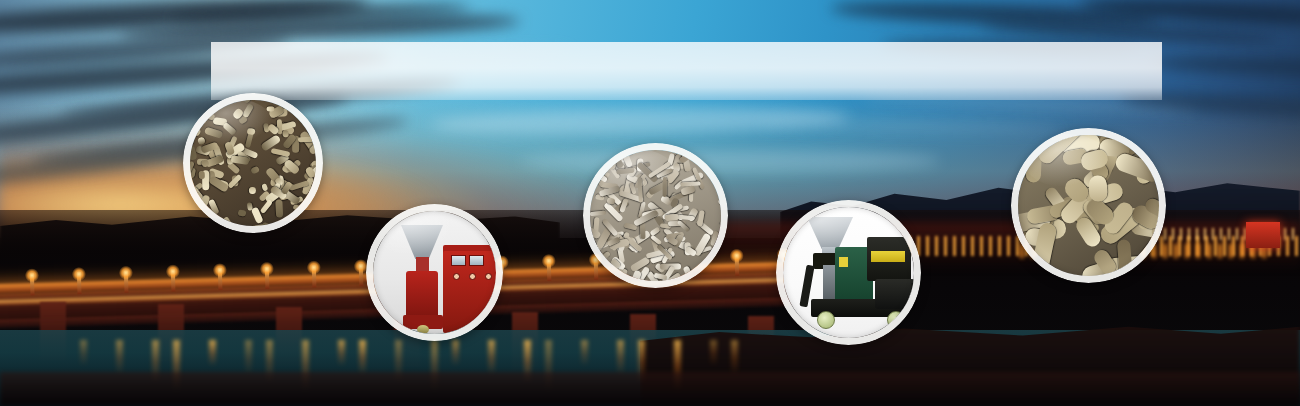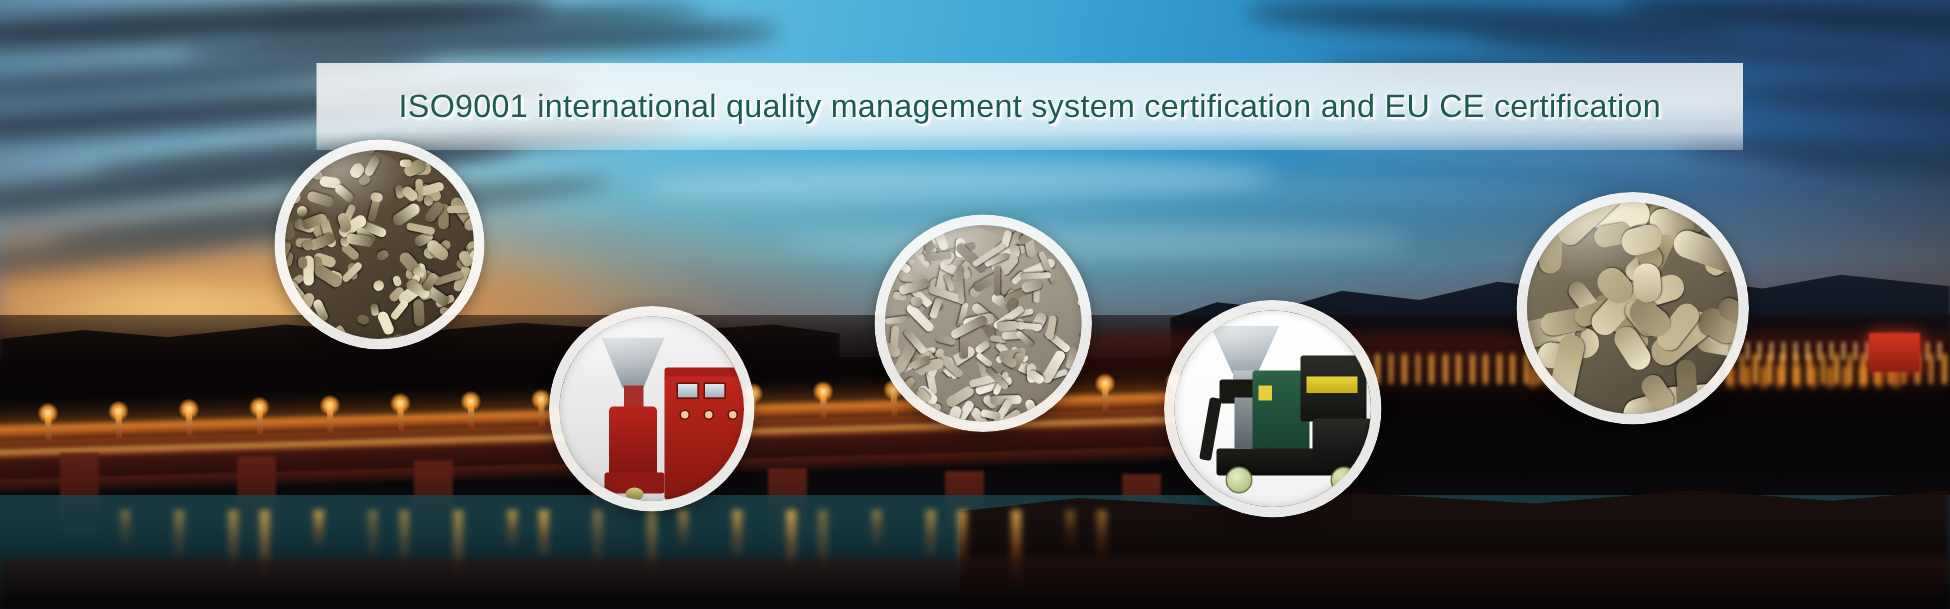--- a/index.html
+++ b/index.html
@@ -421,21 +421,20 @@
       <div class="refl" style="left: 501px; height: 26px; opacity: 0.56;"></div>
       <div class="refl" style="left: 537px; height: 35px; opacity: 0.67;"></div>
       <div class="refl" style="left: 558px; height: 44px; opacity: 0.78;"></div>
       <div class="refl" style="left: 594px; height: 53px; opacity: 0.89;"></div>
       <div class="refl" style="left: 630px; height: 26px; opacity: 0.45;"></div>
       <div class="refl" style="left: 651px; height: 35px; opacity: 0.56;"></div>
     </div>
   <div class="foreland"></div>
 
   <div class="title-band"></div>
-  <div class="title-text">ISO9001 international quality management system certification and EU CE certification</div>
 
   <div class="bubble" id="b1">
     <div class="inner bg-pellet-dark">
       <div class="pellets">
           <i style="width: 7.00082px; height: 7.76229px; left: 73.6895%; top: 51.664%; background: linear-gradient(90deg, rgb(168, 154, 120), rgb(196, 183, 147)); transform: rotate(118.552deg); box-shadow: rgba(0, 0, 0, 0.45) 0px 1px 1px; border-radius: 3.88115px;"></i>
           <i style="width: 18.2808px; height: 7.26522px; left: 63.2224%; top: 83.4768%; background: linear-gradient(90deg, rgb(141, 127, 96), rgb(111, 99, 72)); transform: rotate(87.1217deg); box-shadow: rgba(0, 0, 0, 0.45) 0px 1px 1px; border-radius: 3.63261px;"></i>
           <i style="width: 12.6135px; height: 7.1237px; left: 68.5979%; top: 44.4043%; background: linear-gradient(90deg, rgb(111, 99, 72), rgb(217, 207, 174)); transform: rotate(332.065deg); box-shadow: rgba(0, 0, 0, 0.45) 0px 1px 1px; border-radius: 3.56185px;"></i>
           <i style="width: 19.1111px; height: 5.36851px; left: 69.1122%; top: 64.1005%; background: linear-gradient(90deg, rgb(141, 127, 96), rgb(189, 174, 138)); transform: rotate(207.876deg); box-shadow: rgba(0, 0, 0, 0.45) 0px 1px 1px; border-radius: 2.68425px;"></i>
           <i style="width: 20.6799px; height: 7.725px; left: 85.7631%; top: 29.2122%; background: linear-gradient(90deg, rgb(168, 154, 120), rgb(168, 154, 120)); transform: rotate(54.9263deg); box-shadow: rgba(0, 0, 0, 0.45) 0px 1px 1px; border-radius: 3.8625px;"></i>
           <i style="width: 11.4646px; height: 6.28541px; left: 54.4255%; top: 73.6785%; background: linear-gradient(90deg, rgb(168, 154, 120), rgb(189, 174, 138)); transform: rotate(316.027deg); box-shadow: rgba(0, 0, 0, 0.45) 0px 1px 1px; border-radius: 3.1427px;"></i>

